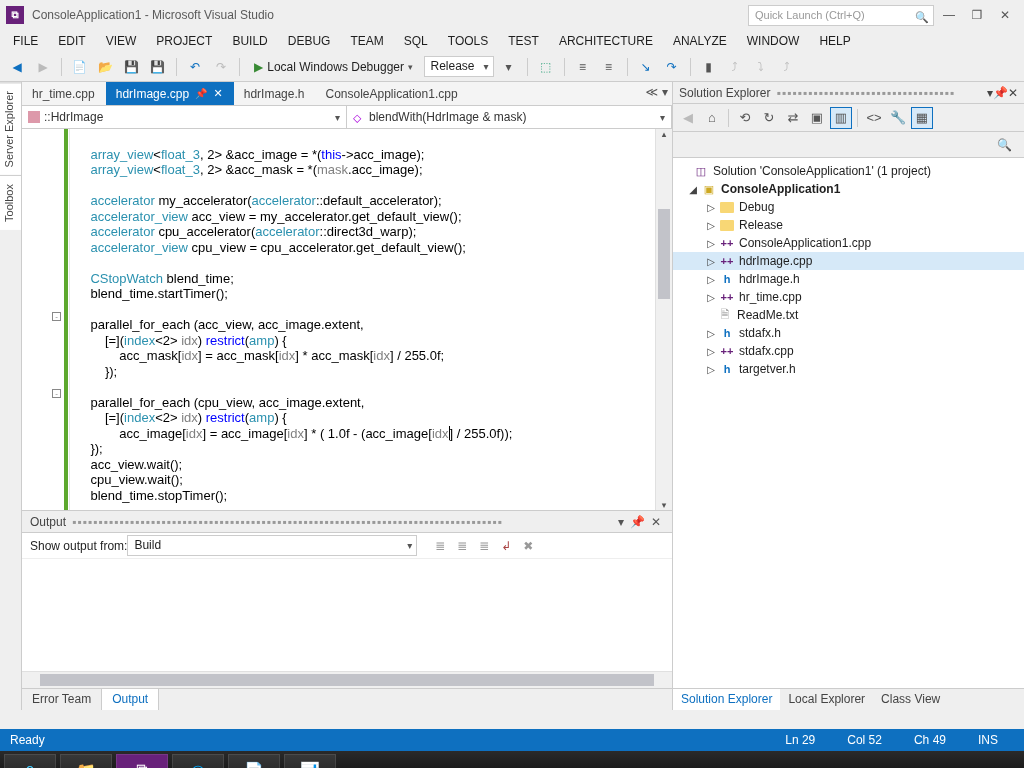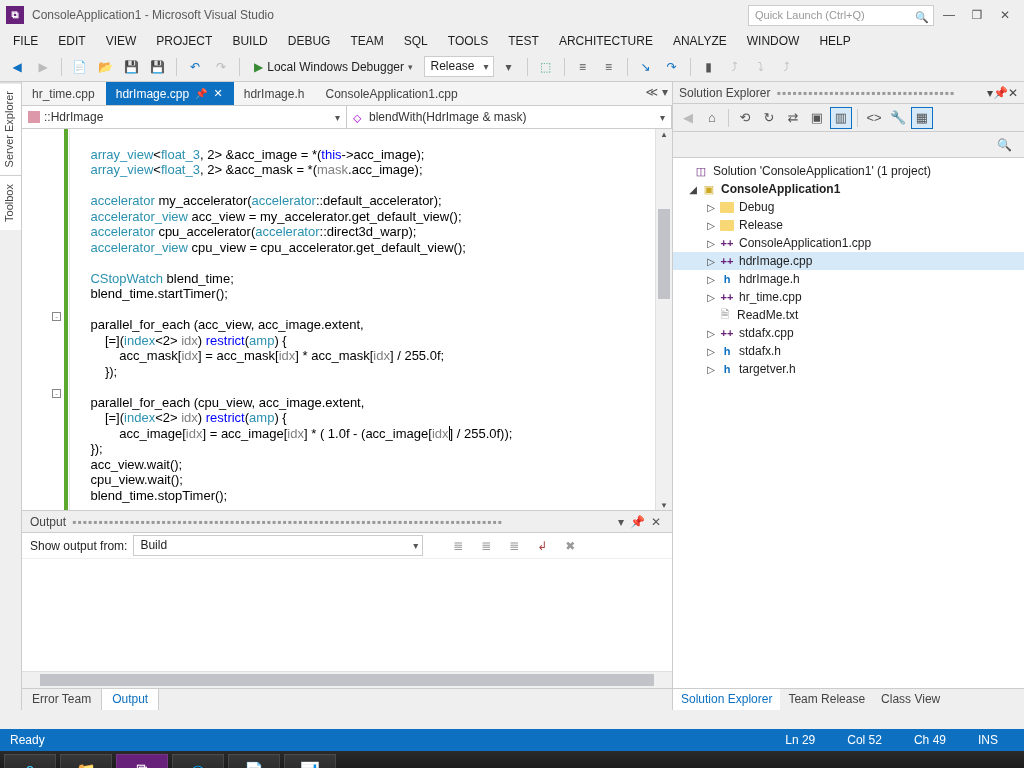--- a/index.html
+++ b/index.html
@@ -67,21 +67,21 @@
 .code-footer .hscroll::before {content:'◂'; position:absolute; left:2px; font-size:9px; top:1px; color:#555;}
 .code-footer .hscroll::after {content:'▸'; position:absolute; right:2px; font-size:9px; top:1px; color:#555;}
 .code-footer .splitter { width:16px; text-align:center; color:#888;}
 .cursor-caret { display:inline-block; width:1px; height:14px; background:#000; vertical-align:middle; position:relative; top:-1px;}
 
 
 .output-panel { border-top: 1px solid #ccc; background: #fff; display:flex; flex-direction:column; flex:0 0 178px;}
 .output-title { height: 22px; background: #efefef; display: flex; align-items: center; padding: 0 8px; font-size: 12px; color:#444; border-bottom:1px solid #ccc;}
 .output-title .dots { color:#999; letter-spacing:1px; margin-left:6px; flex:1; overflow:hidden;}
 .output-title .pin-bt { margin:0 3px; color:#555;}
-.output-toolbar { height: 26px; display: flex; align-items: center; padding: 0 8px; gap: 6px; border-bottom:1px solid #eee;}
+.output-toolbar { height: 26px; display: flex; align-items: center; padding: 0 8px; gap: 0; border-bottom:1px solid #eee;}
 .output-toolbar .combo { border:1px solid #ccc; height:21px; width:290px; padding:0 6px; line-height:19px; position:relative;}
 .output-toolbar .combo::after{content:'▾'; position:absolute; right:4px; font-size:10px; color:#555;}
 .output-toolbar .obtn { width:22px; height:22px; display:inline-flex; align-items:center; justify-content:center; color:#999;}
 .output-body { flex:1; background:#fff;}
 .output-hscroll { height:17px; background:#f0f0f0; border-top:1px solid #e0e0e0; position:relative;}
 .output-hscroll .hthumb { position:absolute; left:18px; right:18px; top:2px; bottom:2px; background:#c2c3c9;}
 
 
 .bottom-tabs { height: 22px; background: #efefef; border-top: 1px solid #ccc; display:flex; align-items:stretch;}
 .bottom-tabs .btab { padding: 3px 10px; font-size: 12px; color:#444;}
@@ -372,37 +372,37 @@
         <span class="exp closed"></span>
         <span class="ic ic-cpp"></span>
         <span class="lbl">hr_time.cpp</span>
       </div>
       <div class="tree-row" style="padding-left:44px;">
         <span class="ic ic-txt"></span>
         <span class="lbl">ReadMe.txt</span>
       </div>
       <div class="tree-row" style="padding-left:32px;">
         <span class="exp closed"></span>
+        <span class="ic ic-h"></span>
+        <span class="lbl">stdafx.h</span>
+      </div>
+      <div class="tree-row" style="padding-left:32px;">
+        <span class="exp closed"></span>
         <span class="ic ic-cpp"></span>
         <span class="lbl">stdafx.cpp</span>
       </div>
       <div class="tree-row" style="padding-left:32px;">
         <span class="exp closed"></span>
         <span class="ic ic-h"></span>
-        <span class="lbl">stdafx.h</span>
-      </div>
-      <div class="tree-row" style="padding-left:32px;">
-        <span class="exp closed"></span>
-        <span class="ic ic-h"></span>
         <span class="lbl">targetver.h</span>
       </div>
     </div>
     <div class="sol-bottom-tabs">
       <div class="stab active">Solution Explorer</div>
-      <div class="stab">Team Release</div>
+      <div class="stab">Local Explorer</div>
       <div class="stab">Class View</div>
     </div>
   </div>
 </div>
 
 <div class="statusbar">
   <span>Ready</span>
   <span class="sp"></span>
   <span class="cell">Ln 29</span>
   <span class="cell">Col 52</span>

